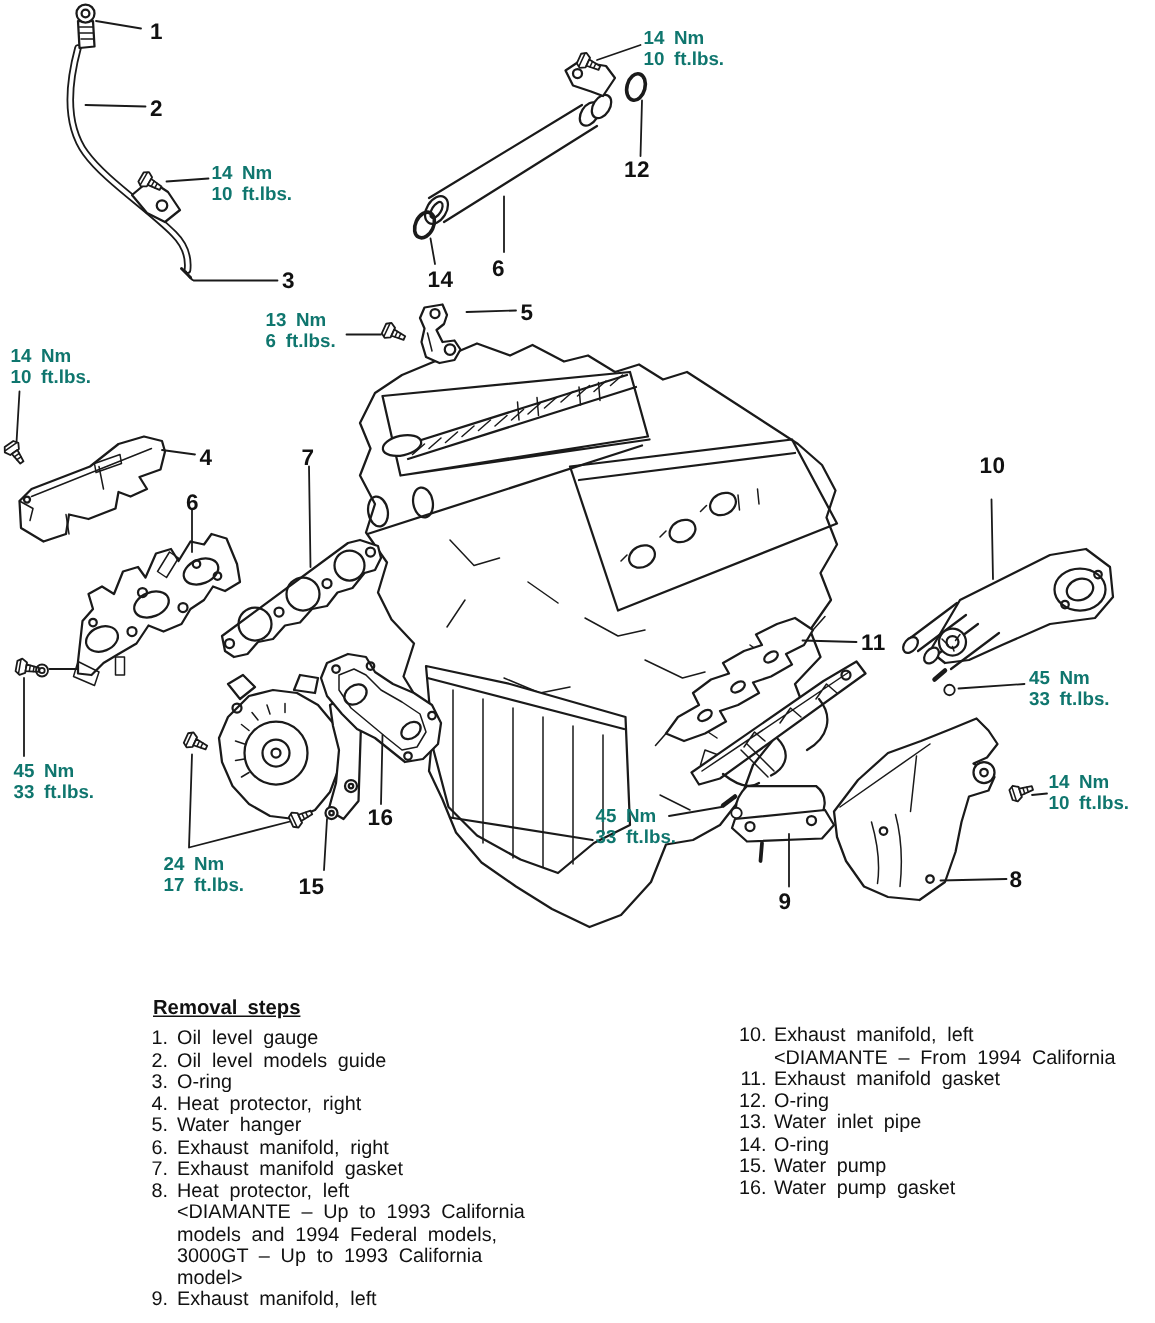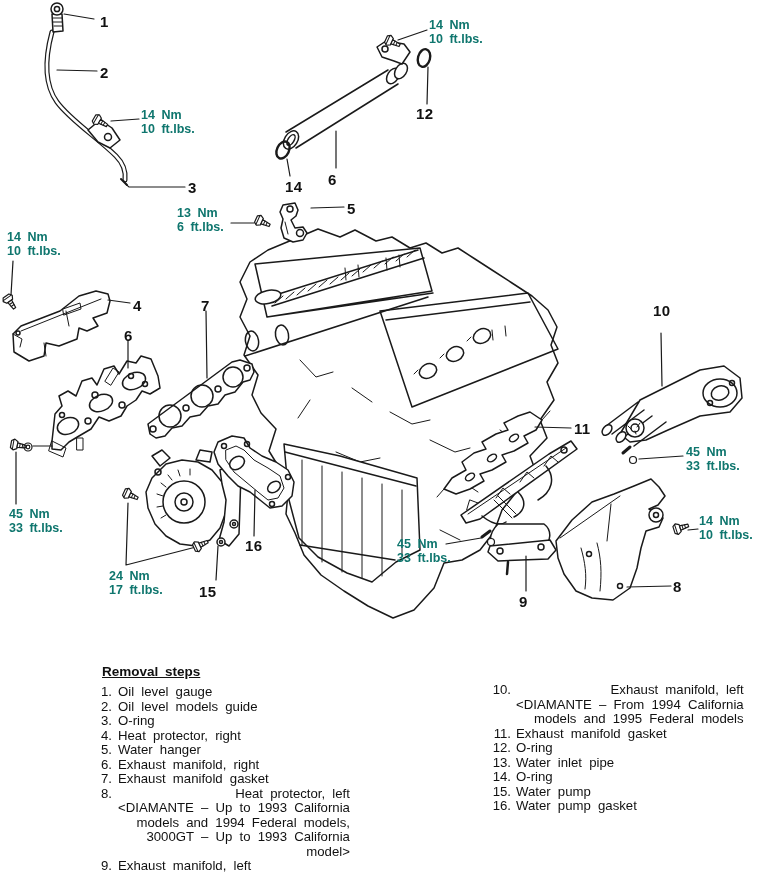--- a/index.html
+++ b/index.html
@@ -14,21 +14,21 @@
   .legend{position:absolute;left:0;top:0;width:770px;}
   .legend-title{position:absolute;left:102px;top:664px;font-weight:700;font-size:13.5px;
                 word-spacing:3px;text-decoration:underline;}
   .lcol{position:absolute;top:685px;left:88px;width:330px;font-size:13.2px;line-height:14.5px;
         word-spacing:3.5px;}
   .rcol{position:absolute;top:683px;left:477px;width:290px;font-size:13.2px;line-height:14.5px;
         word-spacing:3.5px;}
   .lrow{display:flex;align-items:flex-start;}
   .lrow .num{flex:none;width:24px;text-align:right;margin-right:6px;}
   .rcol .lrow .num{width:34px;margin-right:5px;}
-  .lrow .txt{display:block;text-align:right;}
+  .lrow .txt{display:block;}
 </style>
 </head>
 <body>
 
 <div class="page">
 
 <svg class="art" width="770" height="660" viewBox="0 0 770 660" fill="none" stroke="#1a1a1a" stroke-width="1.5" stroke-linejoin="round" stroke-linecap="round">
   <defs>
     <g id="bolt">
       <path d="M0,-3.5 L3,-5.5 L6.5,-3.5 L6.5,3.5 L3,5.5 L0,3.5 Z" fill="#fff"></path>
@@ -352,21 +352,20 @@
       <span class="txt">Exhaust manifold, left</span>
     </div>
   </div>
 
   <div class="rcol">
     <div class="lrow">
       <span class="num">10.</span>
       <span class="txt">
         <div>Exhaust manifold, left</div>
         <div>&lt;DIAMANTE – From 1994 California</div>
-        <div>models and 1995 Federal models</div>
       </span>
     </div>
     <div class="lrow">
       <span class="num">11.</span>
       <span class="txt">Exhaust manifold gasket</span>
     </div>
     <div class="lrow">
       <span class="num">12.</span>
       <span class="txt">O-ring</span>
     </div>

